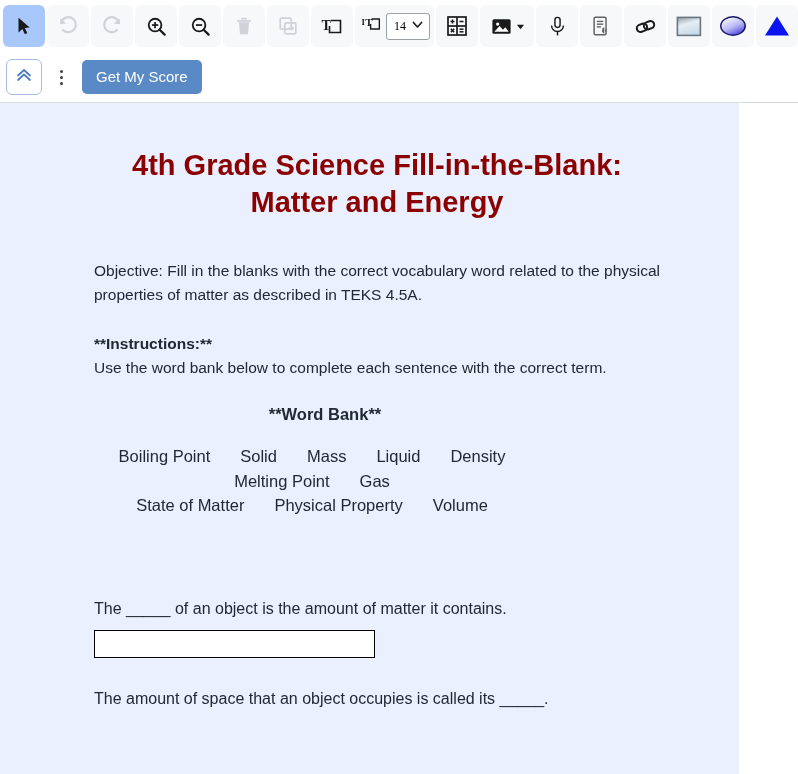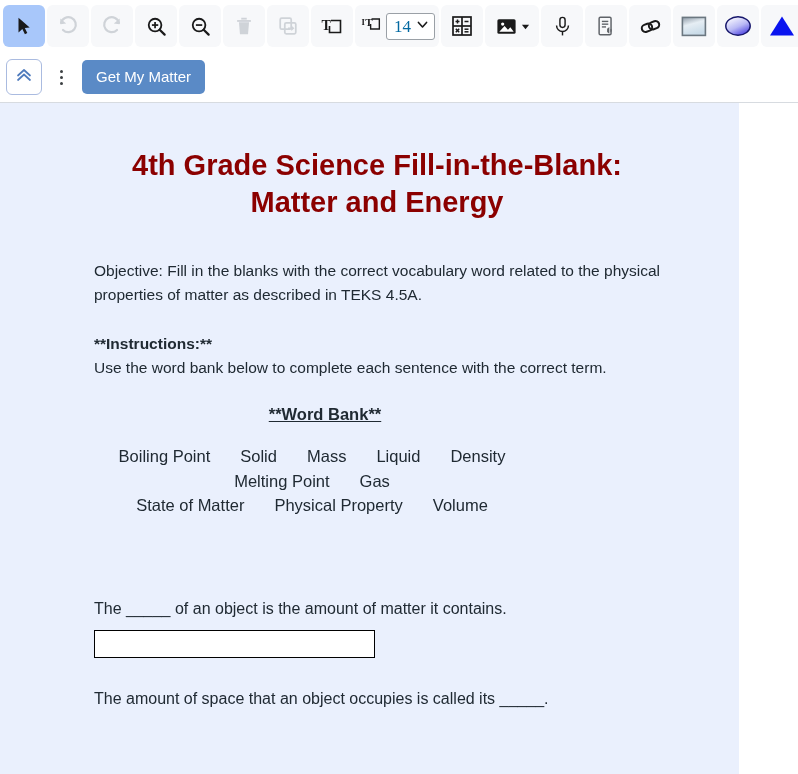--- a/index.html
+++ b/index.html
@@ -56,22 +56,22 @@
     border-radius: 3px;
     background: #ffffff;
     height: 27px;
     display: flex;
     align-items: center;
     gap: 5px;
     padding: 0 5px 0 7px;
     cursor: pointer;
   }
   .fontsize-val {
-    font-size: 17px;
-    color: #0369a1;
+    font-size: 12px;
+    color: #000000;
     font-family: "Liberation Serif", serif;
     line-height: 1;
   }
   .img-btn { width: 54px; gap: 3px; }
 
   .tb-row2 {
     display: flex;
     align-items: center;
     height: 50px;
     padding-left: 6px;
@@ -154,21 +154,20 @@
   .gap-md { height: 25px; }
   .gap-sm { height: 12px; }
 
   .bold-line { font-weight: bold; }
 
   .wordbank-head {
     text-align: center;
     font-weight: bold;
     font-size: 16.5px;
     color: #202a33;
-    text-decoration: underline;
     padding-right: 190px;
     margin: 0;
   }
   .wordbank-body {
     text-align: center;
     font-size: 16.5px;
     color: #202a33;
     line-height: 1.48;
     padding-right: 190px;
     margin: 8px;
@@ -408,21 +407,21 @@
             <path d="M4 10.5 L10 5 L16 10.5" stroke="#4f7bbd" stroke-width="1.7" fill="none" stroke-linecap="round" stroke-linejoin="round"></path>
             <path d="M4 15 L10 9.5 L16 15" stroke="#4f7bbd" stroke-width="1.7" fill="none" stroke-linecap="round" stroke-linejoin="round"></path>
           </svg>
       </span>
     </div>
     <div class="kebab">
       <i></i>
         <i></i>
         <i></i>
     </div>
-    <button class="score-btn">Get My Matter</button>
+    <button class="score-btn">Get My Score</button>
   </div>
 
 </div>
 
 <div id="doc-scroll">
   <div id="doc-page">
     <div class="doc-inner">
 
       <h1 class="doc-title">4th Grade Science Fill-in-the-Blank: Matter and Energy</h1>
 

